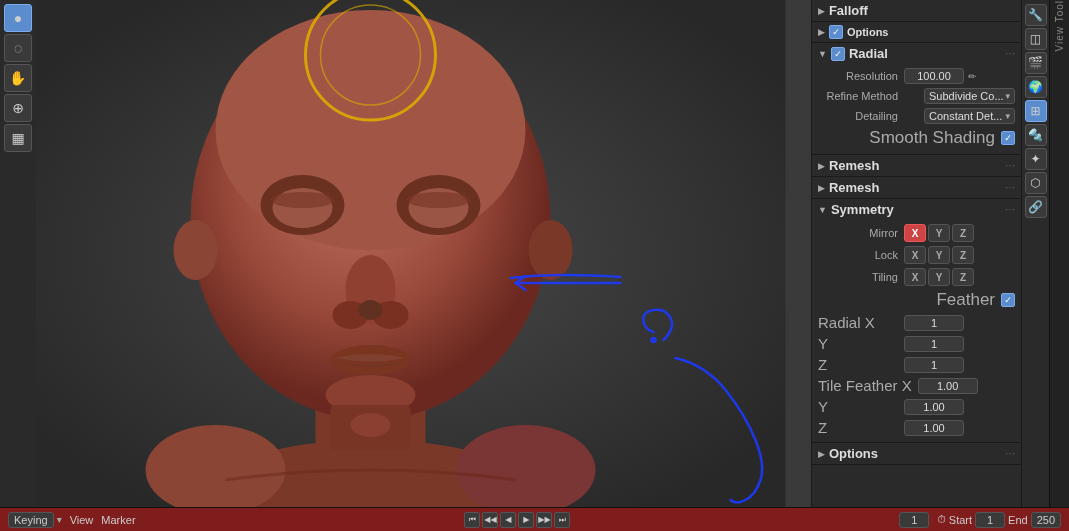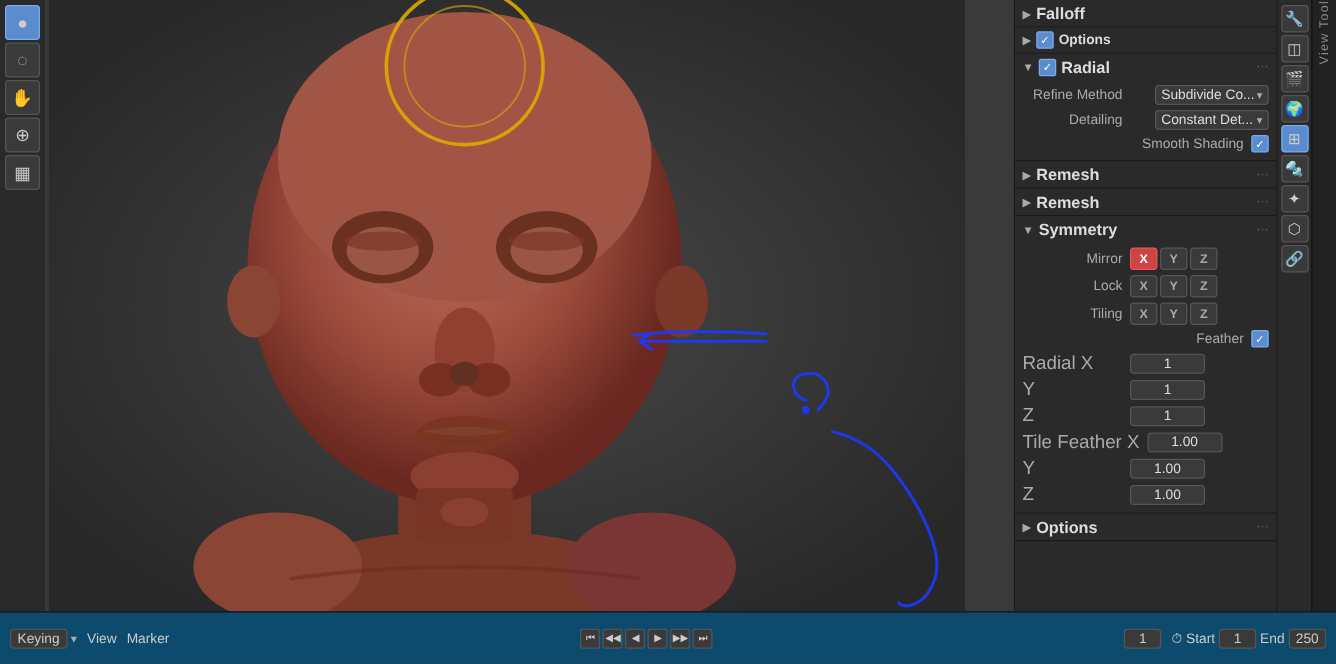--- a/index.html
+++ b/index.html
@@ -163,21 +163,21 @@
     .checkbox-row {
       display: flex;
       align-items: center;
       justify-content: flex-end;
       padding: 2px 6px;
     }
 
     .checkbox-label {
       color: #aaa;
       margin-right: 6px;
-      font-size: 11px;
+      font-size: 17px;
     }
 
     .cb {
       width: 14px;
       height: 14px;
       background: #5a8cce;
       border: 1px solid #7aacee;
       border-radius: 2px;
       display: flex;
       align-items: center;
@@ -321,22 +321,22 @@
       align-items: center;
       justify-content: center;
       cursor: pointer;
       color: #ccc;
       font-size: 12px;
     }
     .icon-btn.active { background: #5a8cce; border-color: #7aacee; }
 
     
     .bottom-bar {
-      height: 42px;
-      background: #0c4a6e;
+      height: 24px;
+      background: #7f1d1d;
       display: flex;
       align-items: center;
       padding: 0 8px;
       gap: 8px;
       border-top: 1px solid #111;
     }
 
     .bottom-item {
       display: flex;
       align-items: center;
@@ -544,20 +544,25 @@
 
     <div class="panel-section">
       <div class="dyntopo-header section-header">
         <span class="section-arrow">▼</span>
         <span class="dyntopo-cb">✓</span>
         <span class="section-title">Radial</span>
         <span class="section-dots">···</span>
       </div>
       <div class="section-body">
 
+        <div class="prop-row">
+          <span class="prop-label">Resolution</span>
+          <span class="prop-value">100.00</span>
+          <span class="pen-icon">✏</span>
+        </div>
 
         <div class="prop-row">
           <span class="prop-label">Refine Method</span>
           <span class="prop-value-wide">
             <span>Subdivide Co...</span>
             <span class="chevron">▾</span>
           </span>
         </div>
 
         <div class="prop-row">

